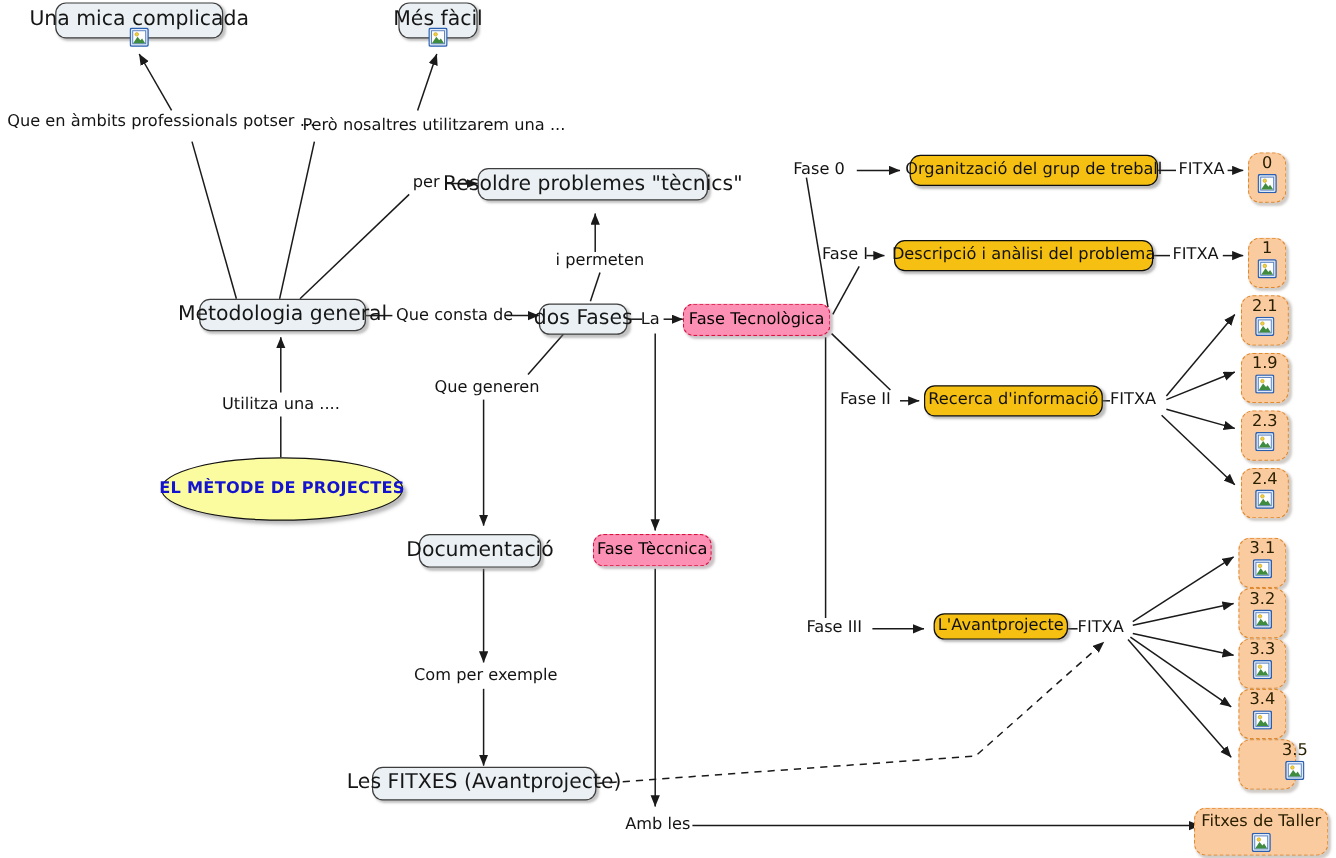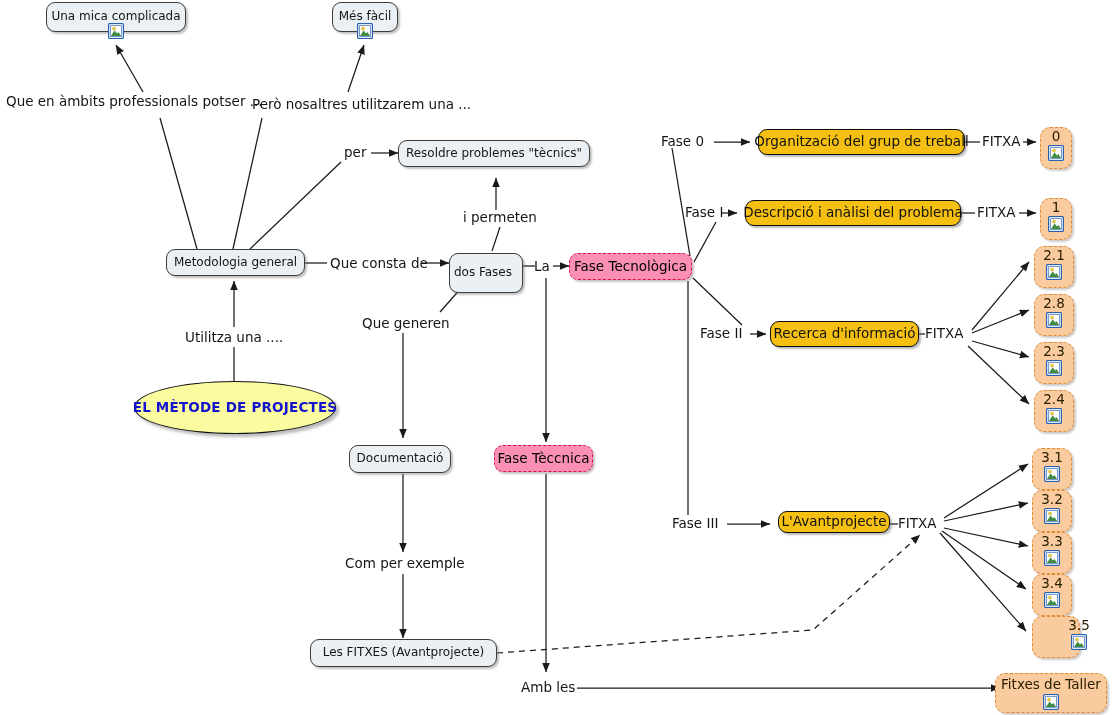--- a/index.html
+++ b/index.html
@@ -14,21 +14,21 @@
   
   .node{
     position:absolute;box-sizing:border-box;
     display:flex;align-items:center;justify-content:center;
     text-align:center;line-height:1.15;white-space:nowrap;
   }
   
   .concept{
     background:#eaf0f3;border:1px solid #3d3d3d;border-radius:9px;
     box-shadow:2px 2px 2px rgba(120,120,120,.45);
-    color:#161616;font-size:12px;padding:0 10px;
+    color:#161616;font-size:17px;padding:0 10px;
   }
   
   .pink{
     background:#fb8fb4;border:1.5px dashed #d9113c;border-radius:9px;
     box-shadow:2px 2px 2px rgba(140,120,130,.45);
     color:#000000;font-size:13.5px;padding:0 10px;
   }
   
   .gold{
     background:#f5c012;border:1.6px solid #0e0e0e;border-radius:9px;
@@ -191,21 +191,21 @@
   </div>
 
   <div class="node concept" style="left:398px;top:140px;width:192px;height:27px;">
     <span class="node-text">Resoldre problemes "tècnics"</span>
   </div>
 
   <div class="node concept" style="left:166px;top:249px;width:139px;height:27px;">
     <span class="node-text">Metodologia general</span>
   </div>
 
-  <div class="node concept" style="left:449px;top:253px;width:74px;height:40px;justify-content:flex-end;">
+  <div class="node concept" style="left:449px;top:253px;width:74px;height:26px;">
     <span class="node-text">dos Fases</span>
   </div>
 
   <div class="node pink" style="left:569px;top:253px;width:123px;height:27px;">
     <span class="node-text">Fase Tecnològica</span>
   </div>
 
   <div class="node pink" style="left:494px;top:445px;width:99px;height:27px;">
     <span class="node-text">Fase Tèccnica</span>
   </div>
@@ -280,21 +280,21 @@
       <svg class="picicon" viewBox="0 0 16 16" xmlns="http://www.w3.org/2000/svg">
         <rect x="0.5" y="0.5" width="15" height="15" rx="1.5" fill="#dfe9f7" stroke="#2a5fb0" stroke-width="1.2"></rect>
         <rect x="2.6" y="2.6" width="10.8" height="10.8" fill="#fdfdfd" stroke="#5a82c0" stroke-width="0.8"></rect>
         <circle cx="6" cy="5.6" r="1.5" fill="#f2d23a" stroke="#b08a10" stroke-width="0.4"></circle>
         <path d="M3 13 L6.6 7.6 L9 10.6 L10.4 9 L13 13 z" fill="#3f8b3f"></path>
       </svg>
     </span>
   </div>
 
   <div class="node peach" style="left:1034px;top:294px;width:40px;height:42px;">
-    <span class="node-text">2.8</span>
+    <span class="node-text">1.9</span>
     <span>
       <svg class="picicon" viewBox="0 0 16 16" xmlns="http://www.w3.org/2000/svg">
         <rect x="0.5" y="0.5" width="15" height="15" rx="1.5" fill="#dfe9f7" stroke="#2a5fb0" stroke-width="1.2"></rect>
         <rect x="2.6" y="2.6" width="10.8" height="10.8" fill="#fdfdfd" stroke="#5a82c0" stroke-width="0.8"></rect>
         <circle cx="6" cy="5.6" r="1.5" fill="#f2d23a" stroke="#b08a10" stroke-width="0.4"></circle>
         <path d="M3 13 L6.6 7.6 L9 10.6 L10.4 9 L13 13 z" fill="#3f8b3f"></path>
       </svg>
     </span>
   </div>
 

